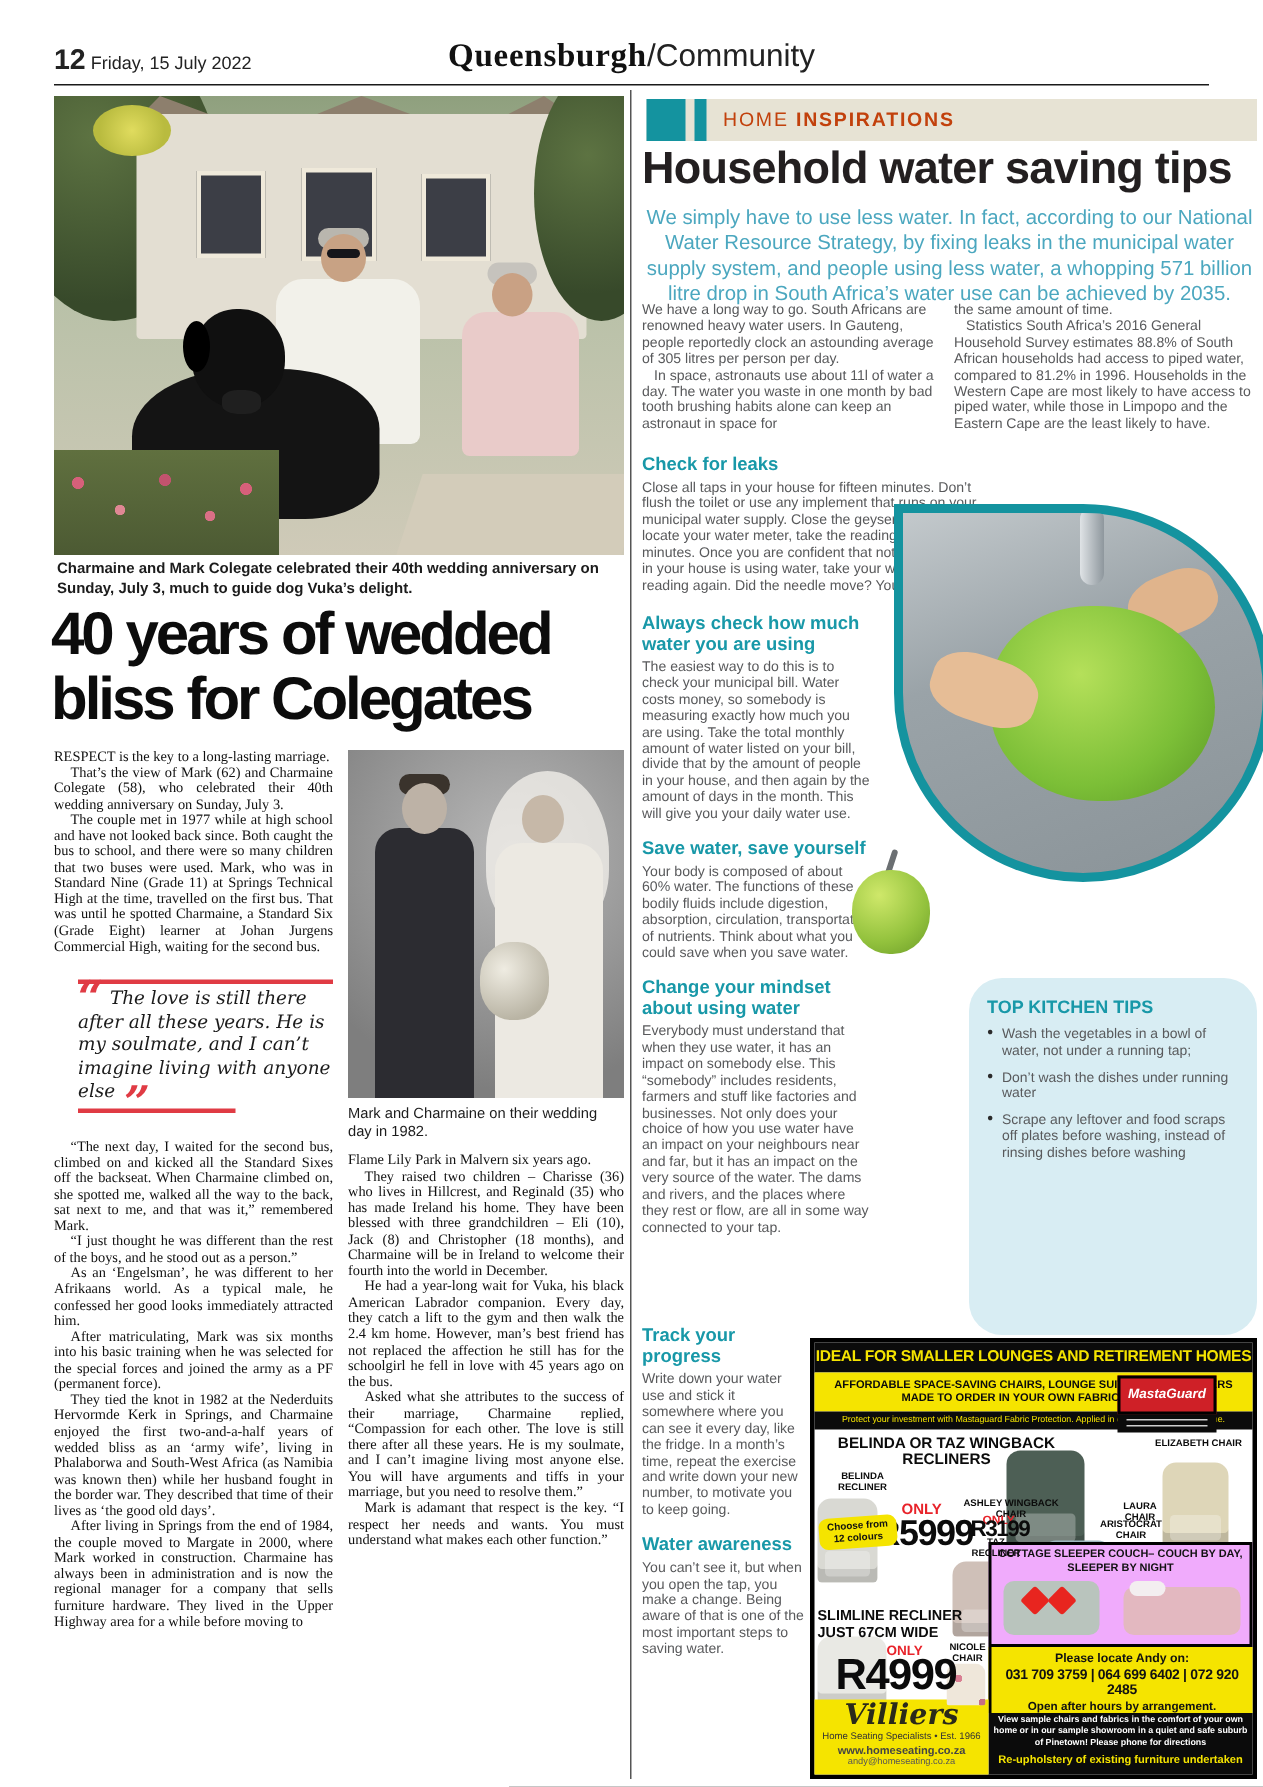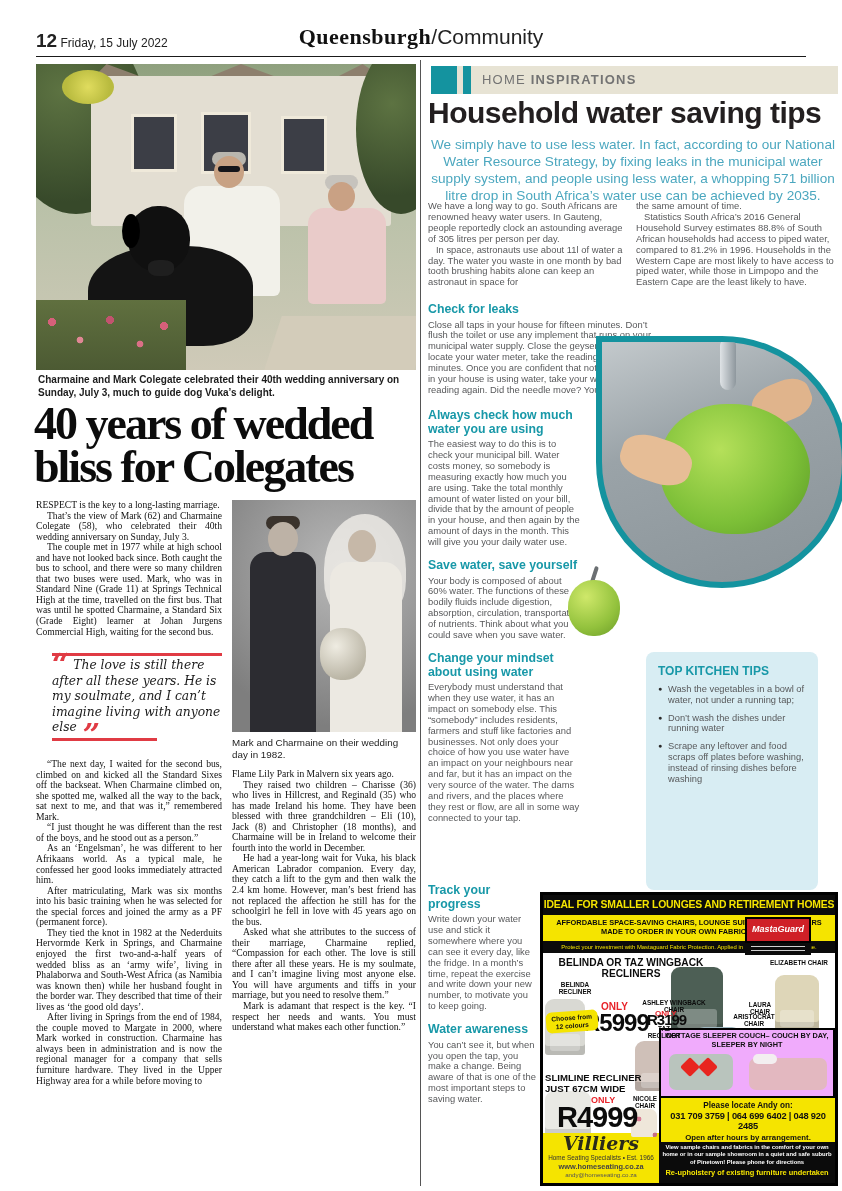--- a/index.html
+++ b/index.html
@@ -39,22 +39,22 @@
   .p1-flowers{position:absolute;left:0;top:236px;width:150px;height:70px;
      background:radial-gradient(circle 7px at 16px 22px,#d6607a 55%,transparent 60%),
                 radial-gradient(circle 6px at 44px 40px,#e08794 55%,transparent 60%),
                 radial-gradient(circle 7px at 74px 20px,#c2536e 55%,transparent 60%),
                 radial-gradient(circle 6px at 104px 44px,#da6f86 55%,transparent 60%),
                 radial-gradient(circle 7px at 128px 26px,#d6607a 55%,transparent 60%),
                 linear-gradient(180deg,#60703f,#4c5a33);}
   .p1-path{position:absolute;left:236px;top:252px;width:150px;height:60px;background:#d3ccba;transform:skewX(-18deg);}
 
   .caption1{position:absolute;left:38px;top:374px;width:376px;font-size:10px;line-height:12.5px;font-weight:bold;color:#1c1c1c;}
-  .headline{position:absolute;left:34px;top:402px;width:384px;font-weight:bold;font-size:46px;line-height:43px;
-            letter-spacing:-2px;color:#0c0c0c;font-family:Liberation Serif, serif;}
+  .headline{position:absolute;left:34px;top:402px;width:384px;font-weight:bold;font-size:40px;line-height:43px;
+            letter-spacing:-2px;color:#0c0c0c;}
 
   .np{font-family:"Liberation Serif",serif;}
   .np p{margin:0;text-align:justify;font-size:9.6px;line-height:10.55px;color:#101010;}
   .np p.ind{text-indent:11px;}
   .colA{position:absolute;left:36px;top:500px;width:186px;}
   .colB{position:absolute;left:232px;top:500px;width:184px;}
 
   .pullquote{margin:10px 0 8px 16px;position:relative;padding:6px 0 10px 0;}
   .pq-rule-top{height:3px;background:#e03b44;width:100%;margin-bottom:2px;}
   .pq-rule-bot{height:3px;background:#e03b44;width:62%;margin-top:0px;}
@@ -71,21 +71,21 @@
   .p2-bride{position:absolute;left:98px;top:62px;width:72px;height:170px;border-radius:18px 18px 0 0;background:#ece9e2;}
   .p2-bride-head{position:absolute;left:116px;top:30px;width:28px;height:32px;border-radius:50%;background:#c6b8a8;}
   .p2-bouquet{position:absolute;left:88px;top:128px;width:46px;height:52px;border-radius:45%;
               background:radial-gradient(circle at 35% 35%,#efece2,#b9b4a4 75%);}
   .caption2{font-size:9.8px;line-height:12px;color:#1c1c1c;margin:2px 0 8px 0;font-family:"Liberation Sans",sans-serif;}
 
   
   .kicker{position:absolute;left:431px;top:66px;width:407px;height:28px;background:#e7e3d4;}
   .kick-sq{position:absolute;left:431px;top:66px;width:26px;height:28px;background:#14939f;}
   .kick-bar{position:absolute;left:463px;top:66px;width:8px;height:28px;background:#14939f;}
-  .kick-text{position:absolute;left:482px;top:72px;font-size:13px;letter-spacing:1.2px;color:#737373;}
+  .kick-text{position:absolute;left:482px;top:72px;font-size:13px;letter-spacing:1.2px;color:#c2410c;}
   .kick-text b{letter-spacing:1.2px;}
   .ri-title{position:absolute;left:428px;top:96px;width:412px;font-weight:bold;font-size:30px;letter-spacing:-.5px;color:#231f20;}
   .ri-intro{position:absolute;left:426px;top:136px;width:414px;text-align:center;color:#4ba7bf;
             font-size:13.6px;line-height:17px;}
   .sans p{margin:0 0 0 0;font-size:9.4px;line-height:10.9px;color:#58595b;}
   .sans p.sp{margin-top:0px;text-indent:8px;}
   .introA{position:absolute;left:428px;top:201px;width:200px;}
   .introB{position:absolute;left:636px;top:201px;width:202px;}
   .sec-h{color:#1898a8;font-weight:bold;font-size:12.3px;line-height:13.5px;margin:11px 0 3px 0;font-family:"Liberation Sans",sans-serif;}
   .blockA{position:absolute;left:428px;top:303px;width:228px;}
@@ -98,21 +98,21 @@
         background:linear-gradient(160deg,#c3c9cc 0%,#9aa3a8 38%,#8a9398 100%);}
   .drop-lettuce{position:absolute;left:58px;top:62px;width:150px;height:130px;border-radius:46% 54% 50% 50%;
         background:radial-gradient(circle at 40% 35%,#b5e05a,#7cbf37 60%,#5d9c27 95%);}
   .drop-hand1{position:absolute;left:18px;top:96px;width:72px;height:44px;border-radius:40%;background:#e6bd96;transform:rotate(18deg);}
   .drop-hand2{position:absolute;left:150px;top:40px;width:60px;height:40px;border-radius:40%;background:#e0b48c;transform:rotate(-22deg);}
   .drop-faucet{position:absolute;left:118px;top:-4px;width:16px;height:52px;border-radius:8px;background:linear-gradient(90deg,#dfe3e6,#8e979d);}
   .apple{position:absolute;left:568px;top:580px;width:52px;height:56px;border-radius:48%;
          background:radial-gradient(circle at 35% 30%,#cfe86a,#93c23d 60%,#6fa02a 95%);}
   .apple-stem{position:absolute;left:592px;top:566px;width:4px;height:20px;background:#6b6f72;transform:rotate(18deg);border-radius:2px;}
 
-  .tipsbox{position:absolute;left:646px;top:652px;width:172px;height:238px;background:#d8edf3;border-radius:8px;padding:10px 10px 0 12px;box-sizing:border-box;}
+  .tipsbox{position:absolute;left:646px;top:652px;width:192px;height:238px;background:#d8edf3;border-radius:22px;padding:10px 10px 0 12px;box-sizing:border-box;}
   .tips-title{color:#1898a8;font-weight:bold;font-size:12px;margin:2px 0 6px 0;}
   .tipsbox ul{list-style:none;margin:0;padding:0;}
   .tipsbox li{position:relative;padding-left:10px;font-size:9.3px;line-height:10.8px;color:#58595b;margin-bottom:7px;}
   .tipsbox li::before{content:"\25CF";position:absolute;left:0;top:0;font-size:7px;color:#2b2b2b;}
 
   
   .ad{position:absolute;left:540px;top:892px;width:298px;height:294px;background:#fff;border:3px solid #000;box-sizing:border-box;}
   .ad-head{height:20px;background:#0b0b0b;color:#f5e400;font-weight:bold;font-size:10.4px;line-height:20px;text-align:center;letter-spacing:-.2px;}
   .ad-yellow{height:26px;background:#f5e400;color:#0b0b0b;font-weight:bold;font-size:7.4px;line-height:9px;text-align:center;padding-top:3px;box-sizing:border-box;}
   .ad-protect{height:12px;background:#0b0b0b;color:#f5e400;font-size:5.9px;line-height:12px;text-align:center;}
@@ -337,21 +337,21 @@
     <div class="ad-bottom">
       <div class="ad-lbl" style="left:2px;top:0px;width:112px;font-size:9.6px;line-height:10.5px;text-align:left;">SLIMLINE RECLINER JUST 67CM WIDE</div>
       <div class="slim-chair"></div>
       <div class="only" style="left:48px;top:22px;font-size:9px;">ONLY</div>
       <div class="price" style="left:14px;top:28px;font-size:29px;">R4999</div>
       <div class="nicole-chair floral"></div>
       <div class="ad-lbl" style="left:82px;top:22px;width:40px;">NICOLE CHAIR</div>
 
       <div class="phoneband">
         <div class="phone-l1">Please locate Andy on:</div>
-        <div class="phone-l2">031 709 3759 | 064 699 6402 | 048 920 2485</div>
+        <div class="phone-l2">031 709 3759 | 064 699 6402 | 072 920 2485</div>
         <div class="phone-l3">Open after hours by arrangement.</div>
       </div>
 
       <div class="visitband">
         <div class="visit-t">View sample chairs and fabrics in the comfort of your own home or in our sample showroom in a quiet and safe suburb of Pinetown! Please phone for directions</div>
         <div class="reup">Re-upholstery of existing furniture undertaken</div>
       </div>
 
       <div class="logobox">
         <div class="logo-script">Villiers</div>

